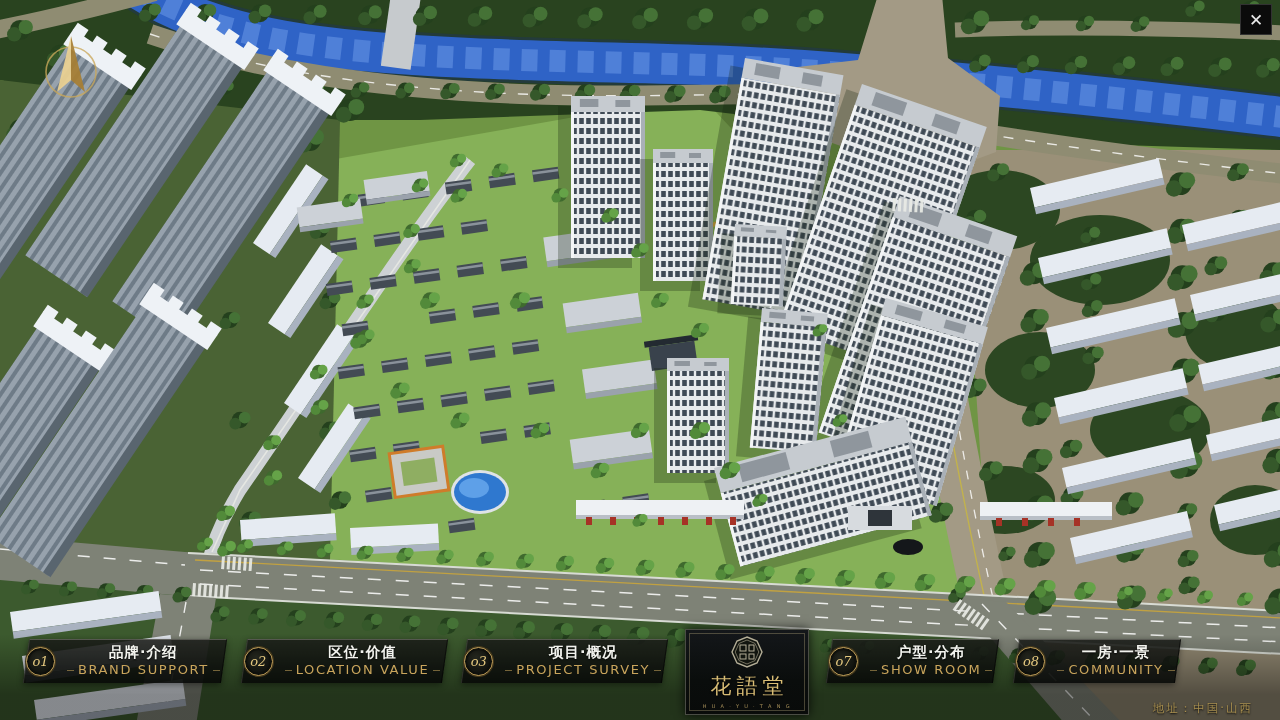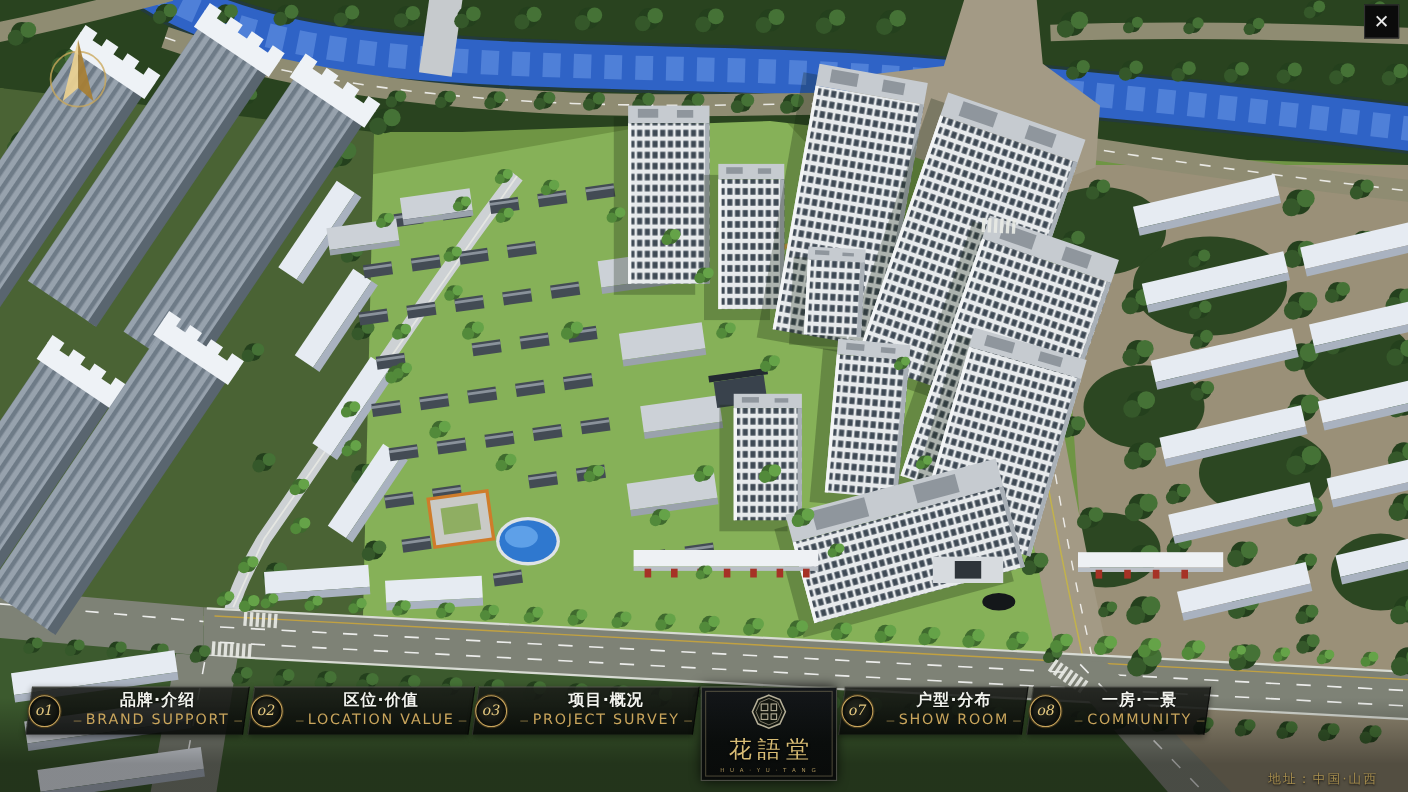--- a/index.html
+++ b/index.html
@@ -9,22 +9,22 @@
   .scene-dim{position:absolute;left:0;right:0;bottom:0;height:86px;
        background:linear-gradient(180deg,rgba(0,0,0,0) 0%,rgba(0,0,0,.42) 70%);pointer-events:none;}
 
   
   .compass{position:absolute;left:40px;top:34px;width:62px;height:70px;opacity:.92;}
   .close-btn{position:absolute;right:8px;top:4px;width:32px;height:31px;
        background:#0b0b0b;border:1px solid #323232;display:flex;align-items:center;justify-content:center;
        color:#e9e9e9;font-size:17px;cursor:pointer;box-sizing:border-box;}
 
   
-  .nav{position:absolute;left:0;right:0;bottom:0;height:96px;display:flex;align-items:flex-start;
-       padding:0 26px 22px;box-sizing:border-box;gap:4px;}
+  .nav{position:absolute;left:0;right:0;bottom:0;height:96px;display:flex;align-items:center;
+       padding:0 26px 22px;box-sizing:border-box;gap:20px;}
   .tile{position:relative;flex:0 0 130px;height:44px;display:flex;align-items:center;
        justify-content:center;gap:8px;cursor:pointer;}
   .tile::before{content:"";position:absolute;inset:0;transform:skewX(-8deg);
        background:linear-gradient(180deg,rgba(26,28,24,.88),rgba(7,9,7,.9));
        border-top:1px solid rgba(205,205,192,.38);
        border-left:1px solid rgba(130,130,118,.28);
        border-right:1px solid rgba(0,0,0,.55);
        box-shadow:0 2px 6px rgba(0,0,0,.45);}
   .tile>*{position:relative;z-index:1;}
   .badge{width:27px;height:27px;border-radius:50%;flex:0 0 27px;

